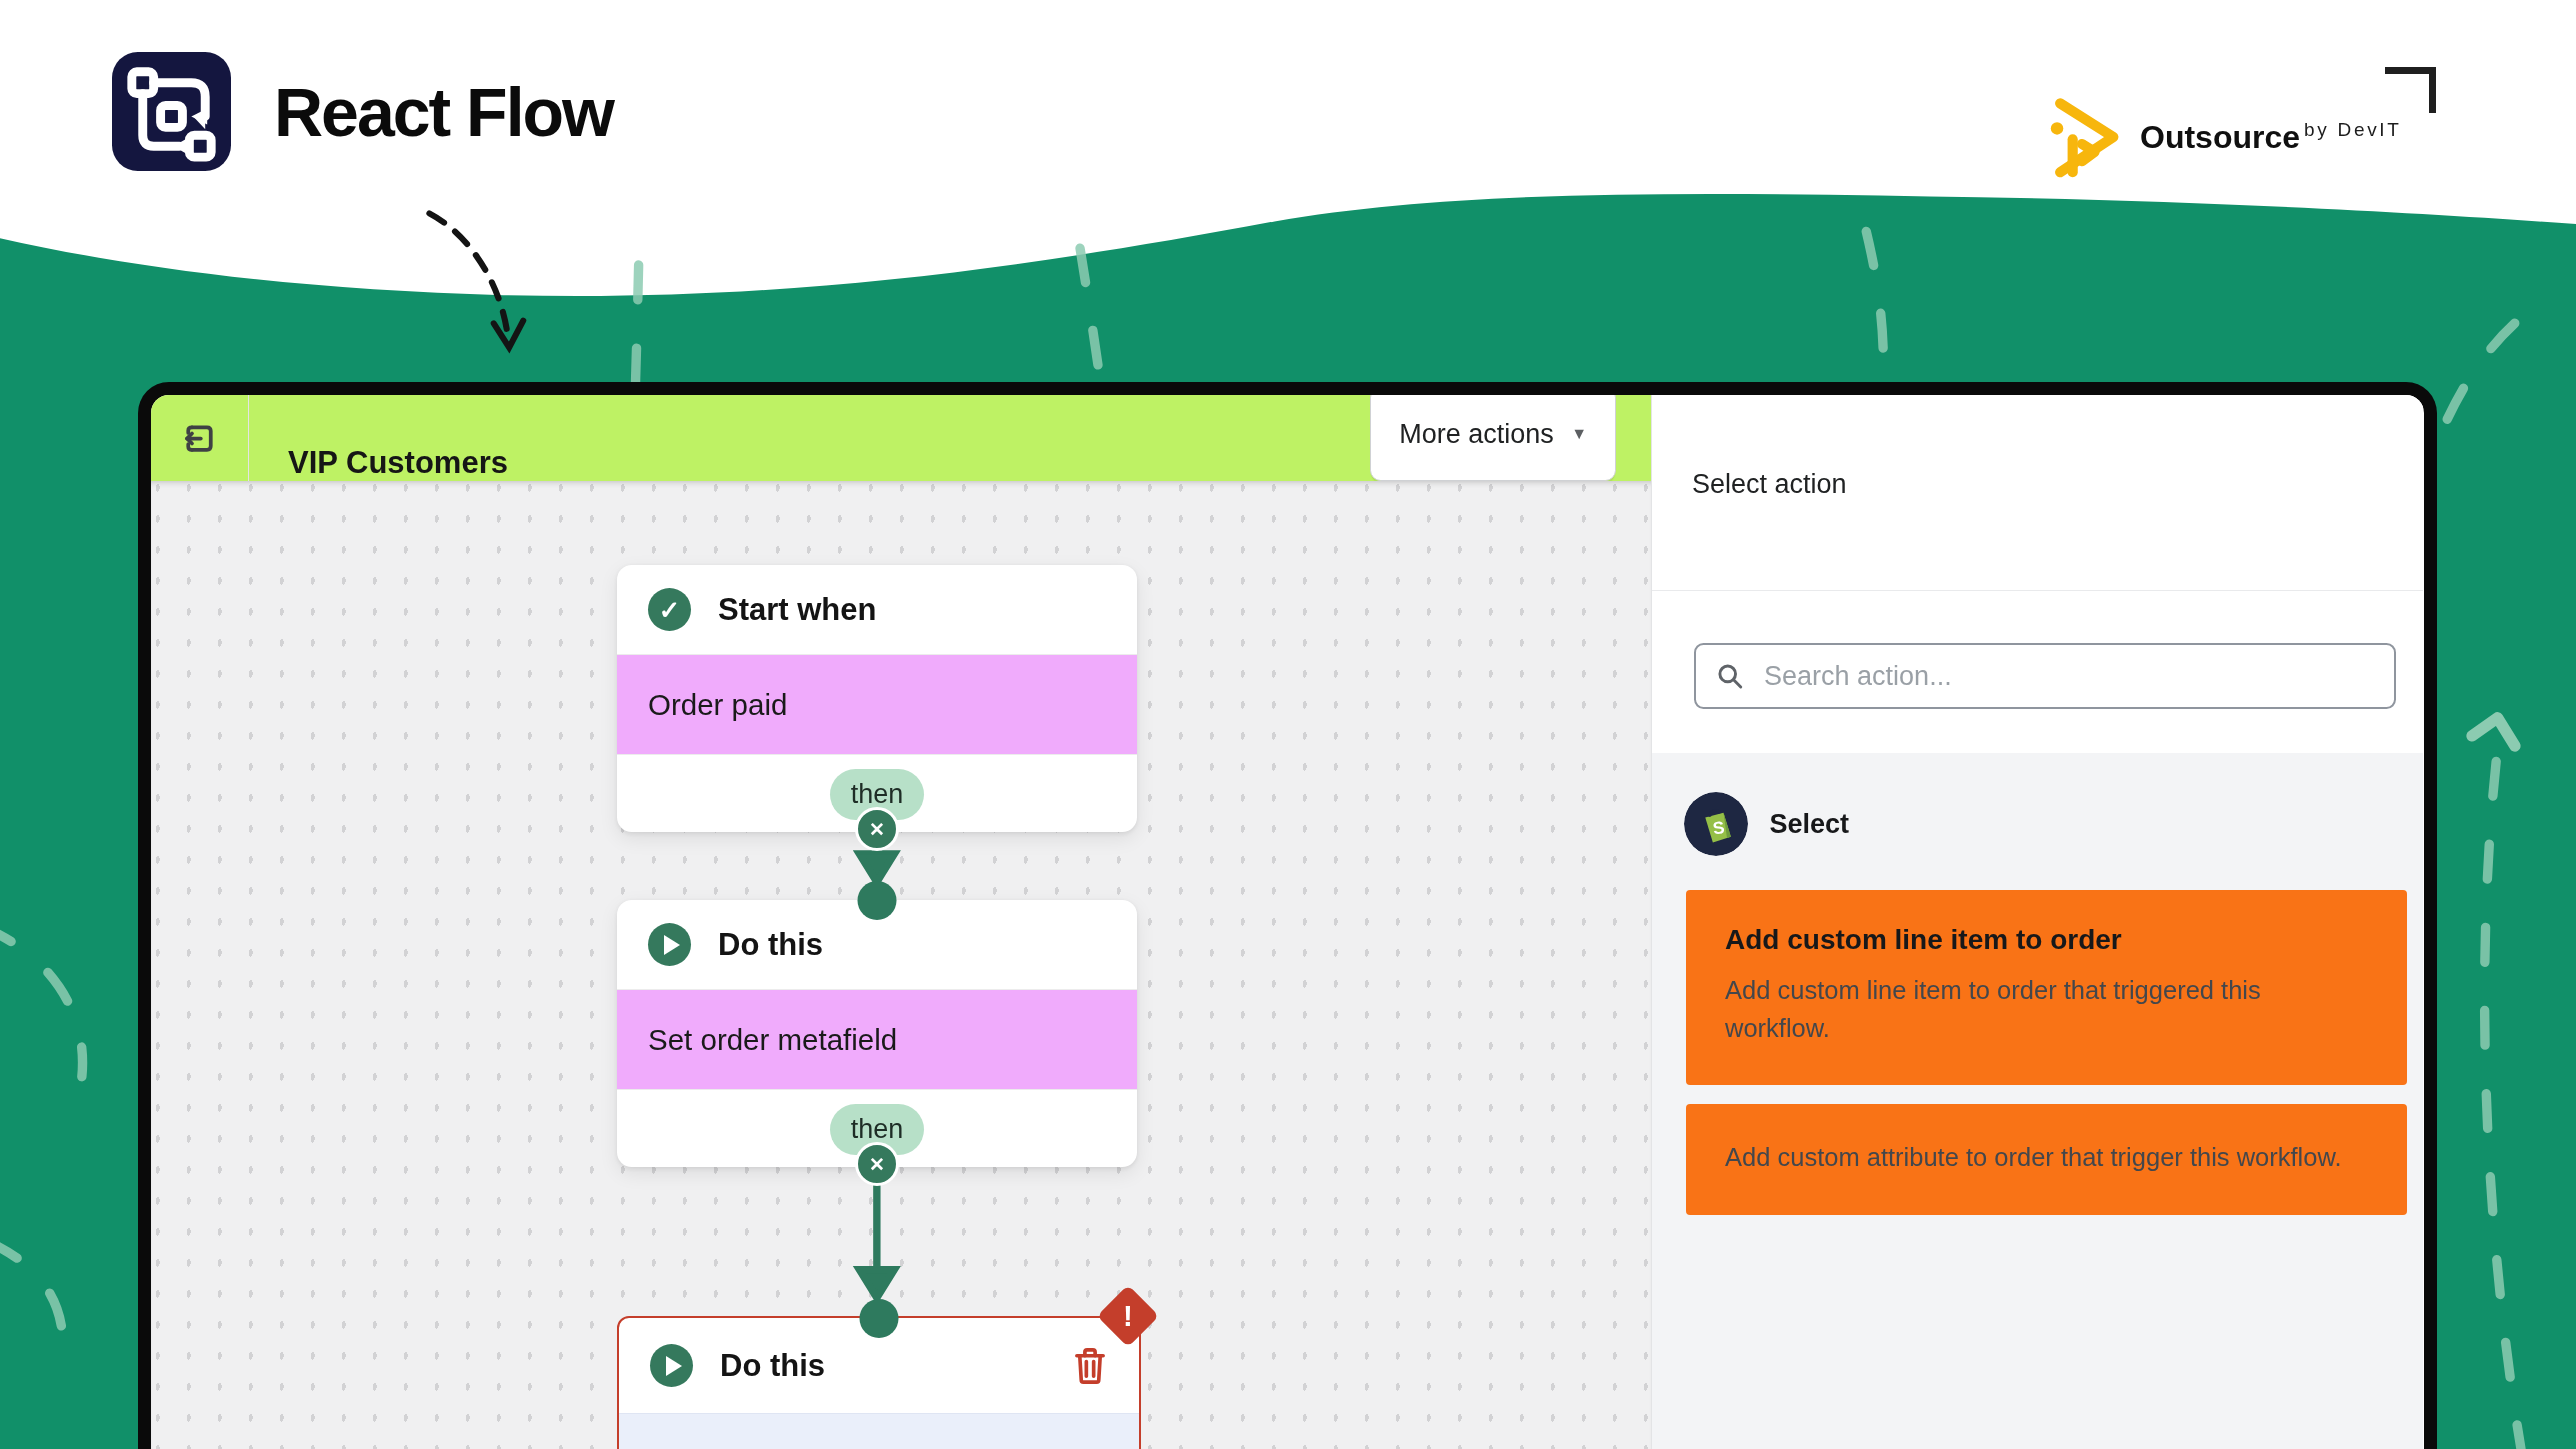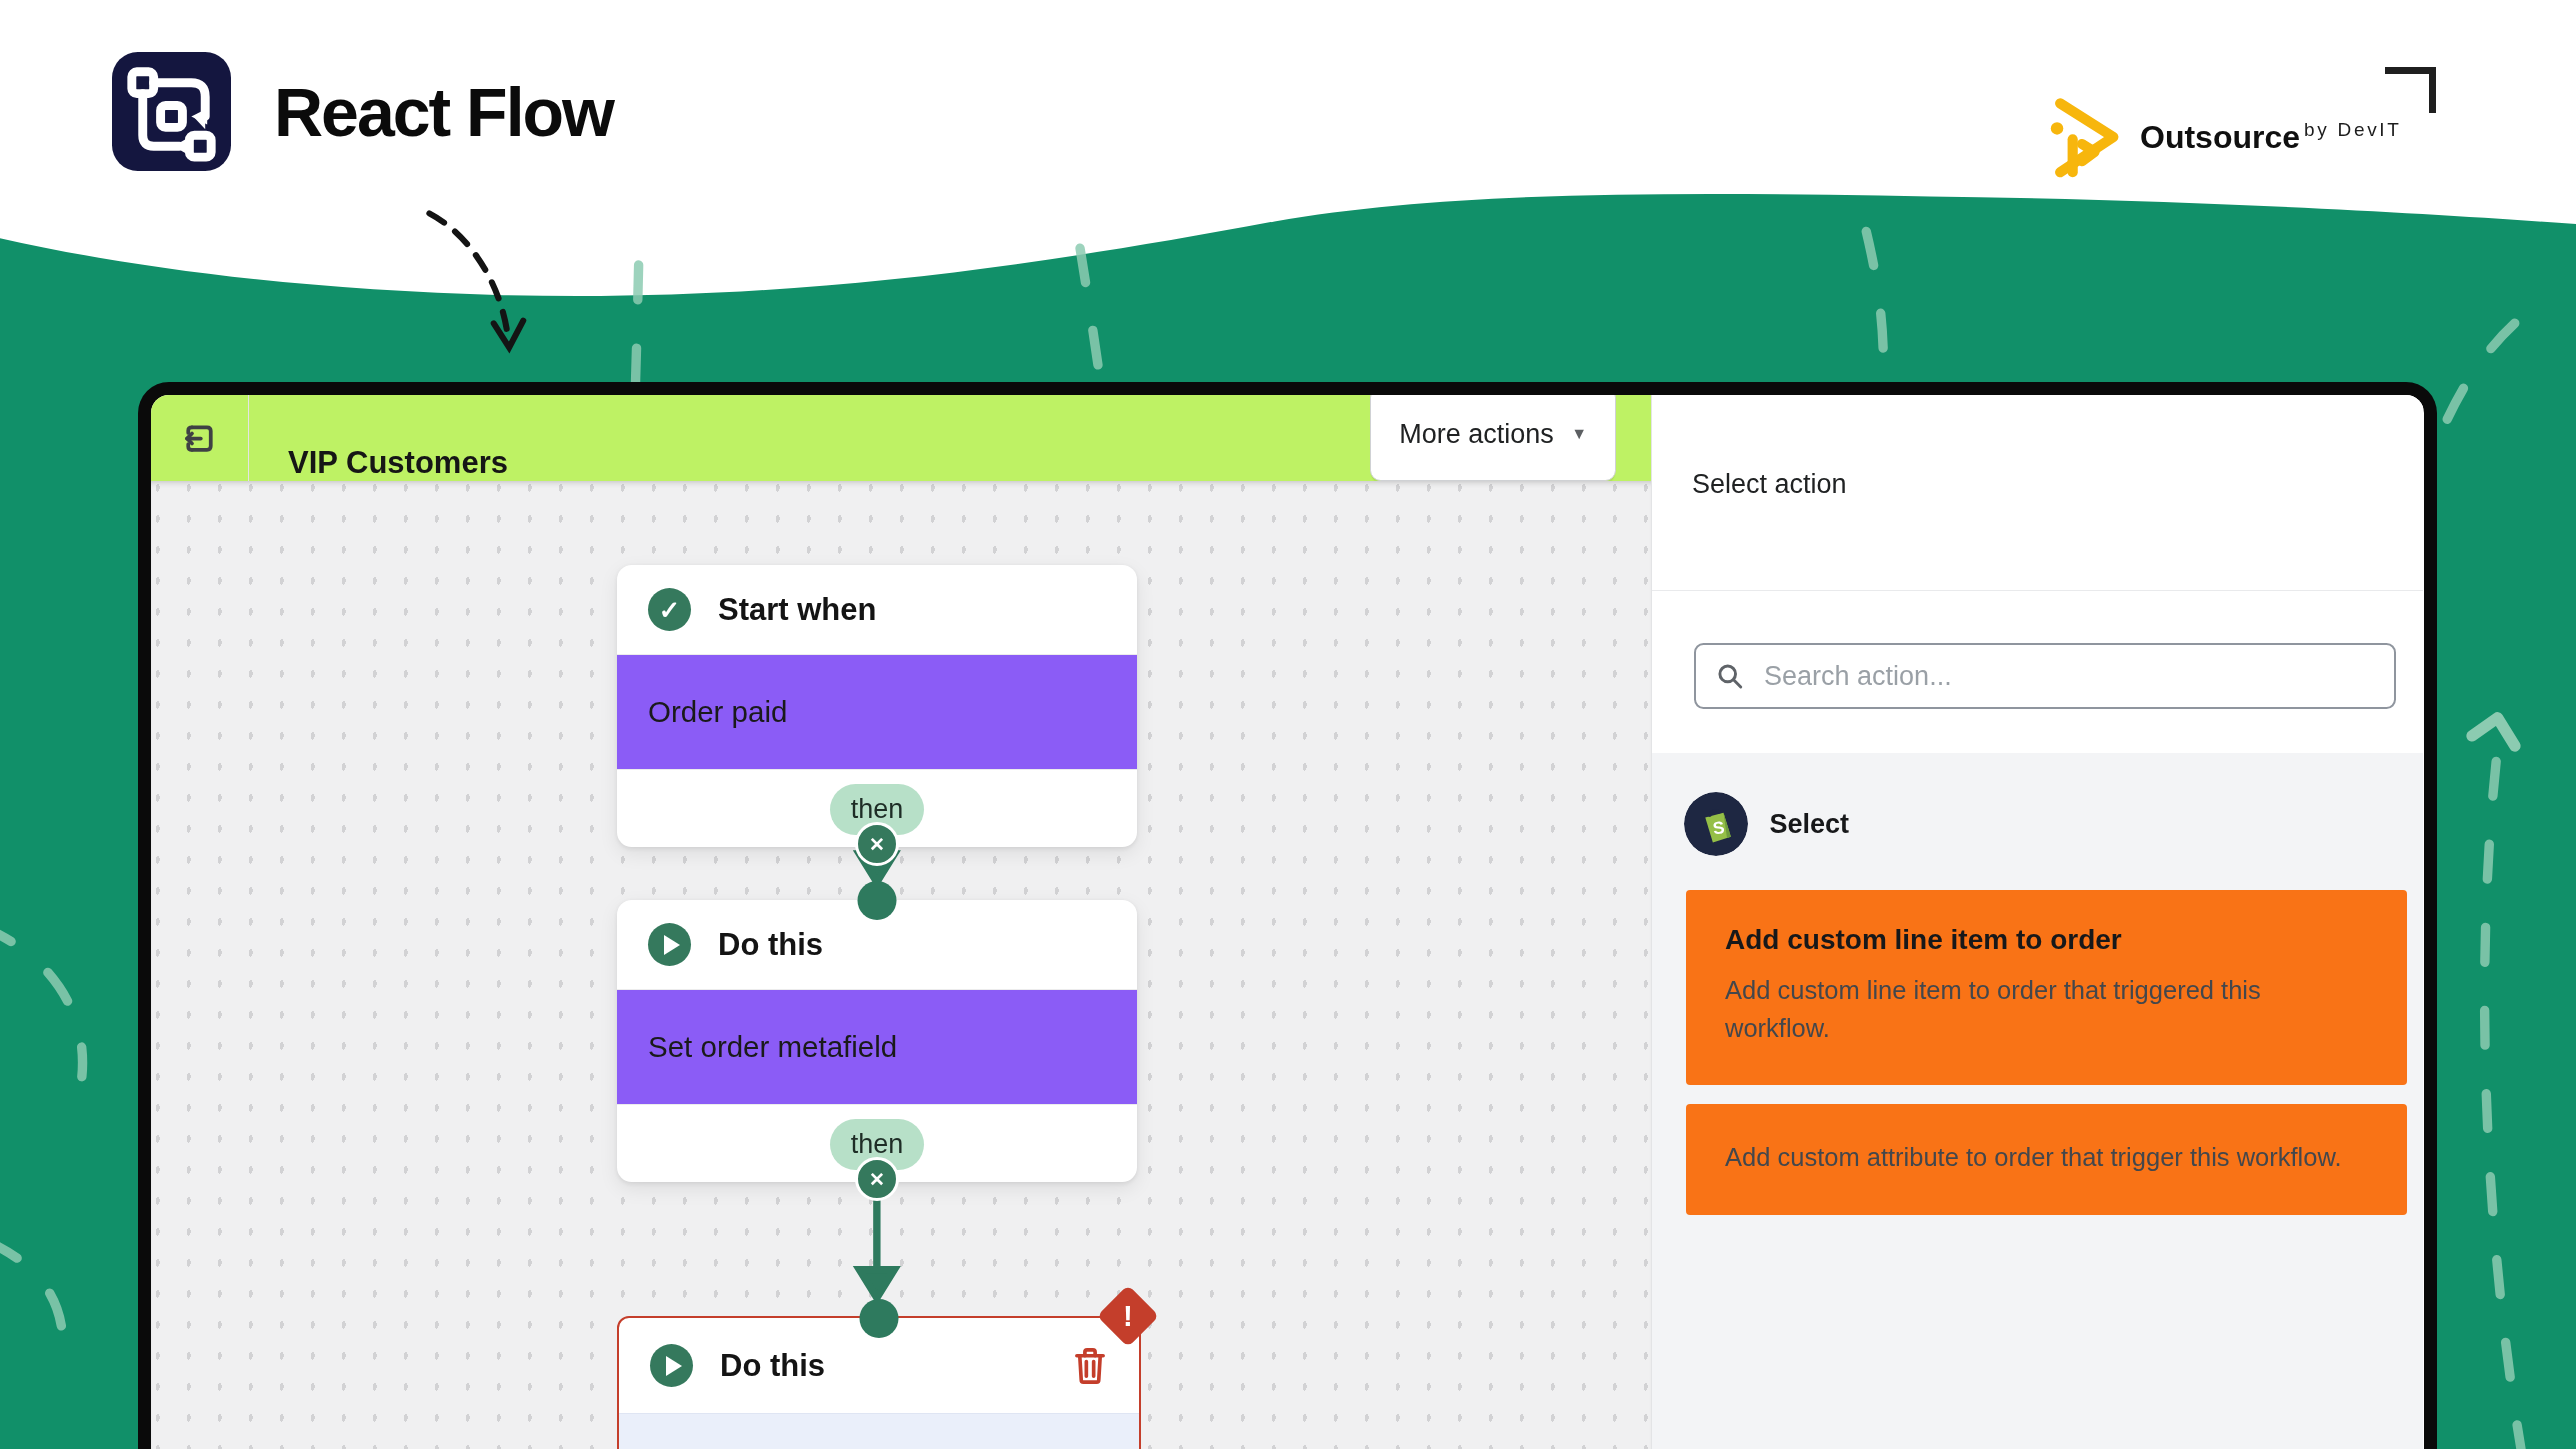--- a/index.html
+++ b/index.html
@@ -45,21 +45,21 @@
 
   .node{position:absolute;left:466px;width:520px;background:#fff;border-radius:14.8px;
         box-shadow:0 6.7px 19px rgba(0,0,0,.08),0 1.3px 4px rgba(0,0,0,.07);}
   .n-header{height:89px;display:flex;align-items:center;padding:0 31px;gap:27px;box-sizing:border-box;}
   .n-label{font-size:31px;font-weight:bold;color:#141414;}
   .n-icon{width:43px;height:43px;border-radius:50%;background:#35795D;display:flex;
           align-items:center;justify-content:center;color:#fff;flex:0 0 auto;}
   .n-icon .chk{font-size:25.5px;font-weight:bold;}
   .play-tri{width:0;height:0;border-left:16px solid #fff;border-top:10px solid transparent;
             border-bottom:10px solid transparent;margin-left:4px;}
-  .n-row{height:116px;display:flex;align-items:center;padding:0 31px;background:#8b5cf6;
+  .n-row{height:101px;display:flex;align-items:center;padding:0 31px;background:#f0abfc;
          border-top:1.3px solid #ececec;border-bottom:1.3px solid #ececec;font-size:29.5px;
          color:#1a1a1a;box-sizing:border-box;}
   .n-footer{height:77px;position:relative;}
   .then-pill{position:absolute;left:50%;transform:translateX(-50%);bottom:12px;min-width:94px;
              height:51px;border-radius:27px;background:#B7E0C8;color:#1e2d26;font-size:27px;
              display:flex;align-items:center;justify-content:center;z-index:2;}
   .x-handle{position:absolute;left:50%;bottom:-19px;transform:translateX(-50%);width:38px;height:38px;
             border-radius:50%;background:#35795D;border:3.4px solid #fff;color:#fff;z-index:4;
             display:flex;align-items:center;justify-content:center;font-size:19px;font-weight:bold;
             box-sizing:content-box;cursor:pointer;}

